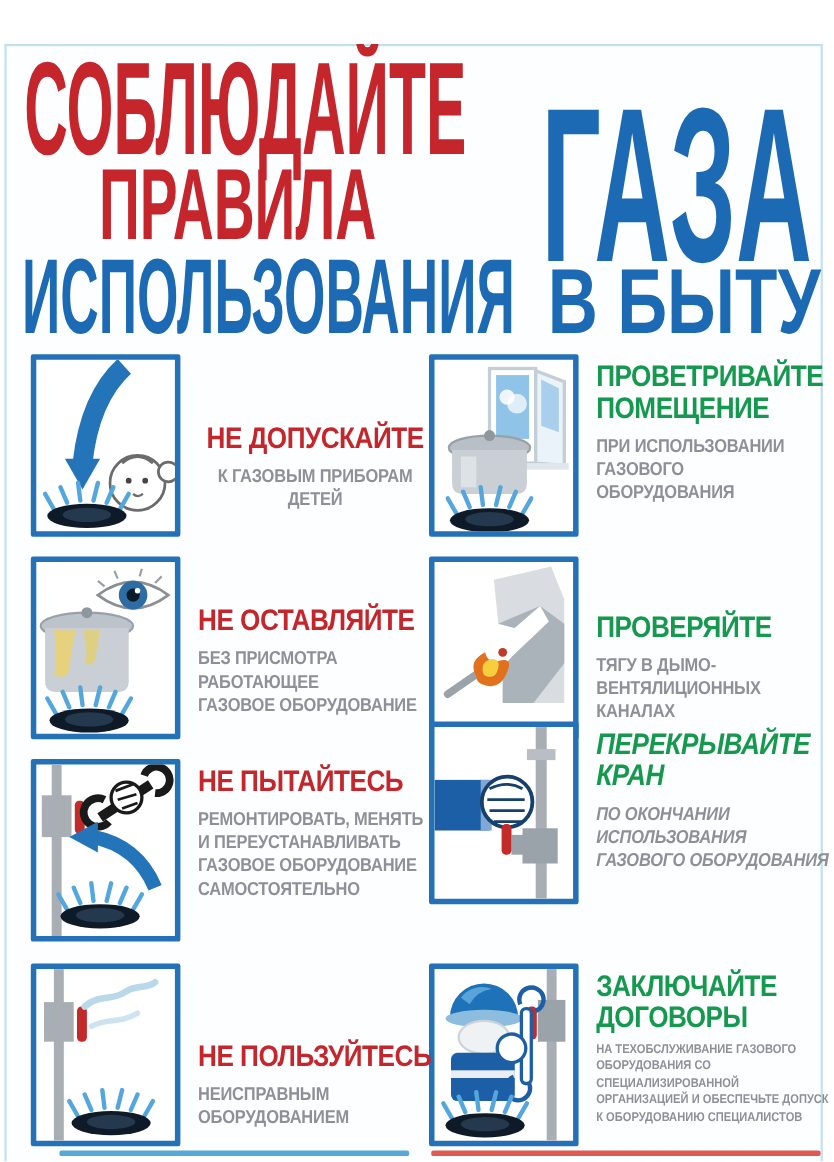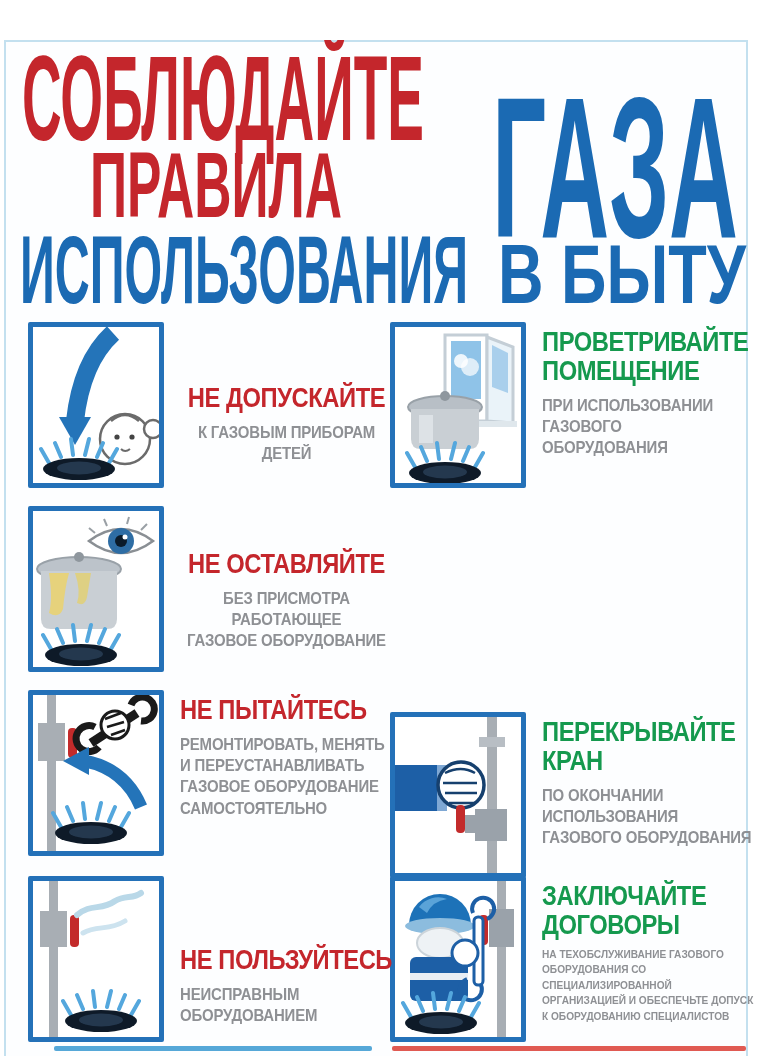--- a/index.html
+++ b/index.html
@@ -105,21 +105,21 @@
     </div>
     <div class="itext" style="top:6px;">
       <div class="title t-green">ПРОВЕТРИВАЙТЕ
 ПОМЕЩЕНИЕ</div>
       <div class="body">ПРИ ИСПОЛЬЗОВАНИИ
 ГАЗОВОГО
 ОБОРУДОВАНИЯ</div>
     </div>
   </div>
 
-  <div class="item" style="left:28px; top:506px;text-align:center;">
+  <div class="item" style="left:28px; top:506px;">
     <div class="ibox">
       <svg width="126" height="156" viewBox="0 0 126 156">
         <path d="M56,30 Q88,6 120,30 Q88,54 56,30 Z" fill="#ffffff" stroke="#8a8f94" stroke-width="2.5"></path>
         <circle cx="88" cy="30" r="13" fill="#2e6da4"></circle>
         <circle cx="88" cy="30" r="6" fill="#0b1b2a"></circle>
         <circle cx="92" cy="26" r="2.5" fill="#ffffff"></circle>
         <path d="M62,22 l-6,-5 M74,15 l-3,-7 M94,13 l2,-7 M108,19 l6,-6" stroke="#9aa0a5" stroke-width="2" fill="none"></path>
         <ellipse cx="46" cy="58" rx="42" ry="12" fill="#bcc3ca" stroke="#99a1a8" stroke-width="2"></ellipse>
         <circle cx="46" cy="46" r="5" fill="#8f979e"></circle>
         <path d="M8,60 h76 v48 q0,10 -10,10 h-56 q-10,0 -10,-10 z" fill="#c9cfd4"></path>
@@ -129,20 +129,39 @@
       </svg>
     </div>
     <div class="itext" style="top:44px;">
       <div class="title t-red">НЕ ОСТАВЛЯЙТЕ</div>
       <div class="body">БЕЗ ПРИСМОТРА
 РАБОТАЮЩЕЕ
 ГАЗОВОЕ ОБОРУДОВАНИЕ</div>
     </div>
   </div>
 
+  <div class="item" style="left:390px; top:506px;">
+    <div class="ibox">
+      <svg width="126" height="156" viewBox="0 0 126 156">
+        <polygon points="54,16 106,4 118,34 118,128 62,128 62,96 88,64 58,56" fill="#d9dde1"></polygon>
+        <polygon points="58,56 88,64 62,96 62,128 90,128 118,92 118,56 96,40" fill="#aab2ba"></polygon>
+        <polygon points="52,78 96,40 104,54 64,92" fill="#ffffff"></polygon>
+        <path d="M12,120 L44,98" stroke="#9aa2aa" stroke-width="7" stroke-linecap="round"></path>
+        <path d="M38,104 q-8,-14 8,-22 q2,10 12,8 q14,-4 8,10 q-6,16 -20,12 q-8,-2 -8,-8 z" fill="#e2711d"></path>
+        <path d="M44,100 q-2,-10 8,-12 q8,0 6,8 q-2,10 -10,8 q-4,-1 -4,-4 z" fill="#f7cf3e"></path>
+        <circle cx="62" cy="82" r="4" fill="#c0392b"></circle>
+      </svg>
+    </div>
+    <div class="itext" style="top:50px;">
+      <div class="title t-green">ПРОВЕРЯЙТЕ</div>
+      <div class="body">ТЯГУ В ДЫМО-
+ВЕНТЯЛИЦИОННЫХ
+КАНАЛАХ</div>
+    </div>
+  </div>
 
   <div class="item" style="left:28px; top:690px;">
     <div class="ibox">
       <svg width="126" height="156" viewBox="0 0 126 156">
         <rect x="14" y="0" width="9" height="156" fill="#a8aeb4"></rect>
         <rect x="5" y="28" width="27" height="38" fill="#a8aeb4"></rect>
         <rect x="35" y="33" width="9" height="30" rx="4" fill="#c32b2b"></rect>
         <path d="M58,48 L104,18" stroke="#1a1a1a" stroke-width="9"></path>
         <path d="M66,52 a13,13 0 1 1 -4,-20" fill="none" stroke="#1a1a1a" stroke-width="7"></path>
         <path d="M98,10 a12,12 0 1 1 10,16" fill="none" stroke="#1a1a1a" stroke-width="7"></path>
@@ -155,21 +174,21 @@
     </div>
     <div class="itext" style="top:6px;">
       <div class="title t-red">НЕ ПЫТАЙТЕСЬ</div>
       <div class="body">РЕМОНТИРОВАТЬ, МЕНЯТЬ
 И ПЕРЕУСТАНАВЛИВАТЬ
 ГАЗОВОЕ ОБОРУДОВАНИЕ
 САМОСТОЯТЕЛЬНО</div>
     </div>
   </div>
 
-  <div class="item" style="left:390px; top:712px;">
+  <div class="item" style="left:390px; top:656px;font-style:italic;">
     <div class="ibox">
       <svg width="126" height="156" viewBox="0 0 126 156">
         <rect x="92" y="0" width="10" height="156" fill="#a8aeb4"></rect>
         <rect x="84" y="20" width="26" height="10" fill="#b8bec4"></rect>
         <rect x="80" y="92" width="32" height="32" fill="#9aa2aa"></rect>
         <rect x="70" y="98" width="12" height="18" fill="#9aa2aa"></rect>
         <rect x="0" y="48" width="50" height="46" fill="#1d5fa6"></rect>
         <rect x="42" y="48" width="10" height="46" fill="#7fa8d4"></rect>
         <circle cx="66" cy="68" r="23" fill="#ffffff" stroke="#16406e" stroke-width="3.5"></circle>
         <path d="M50,56 q16,-8 30,0 M48,66 h34 M50,76 h32 M54,86 h26" stroke="#16406e" stroke-width="2.5" fill="none"></path>

